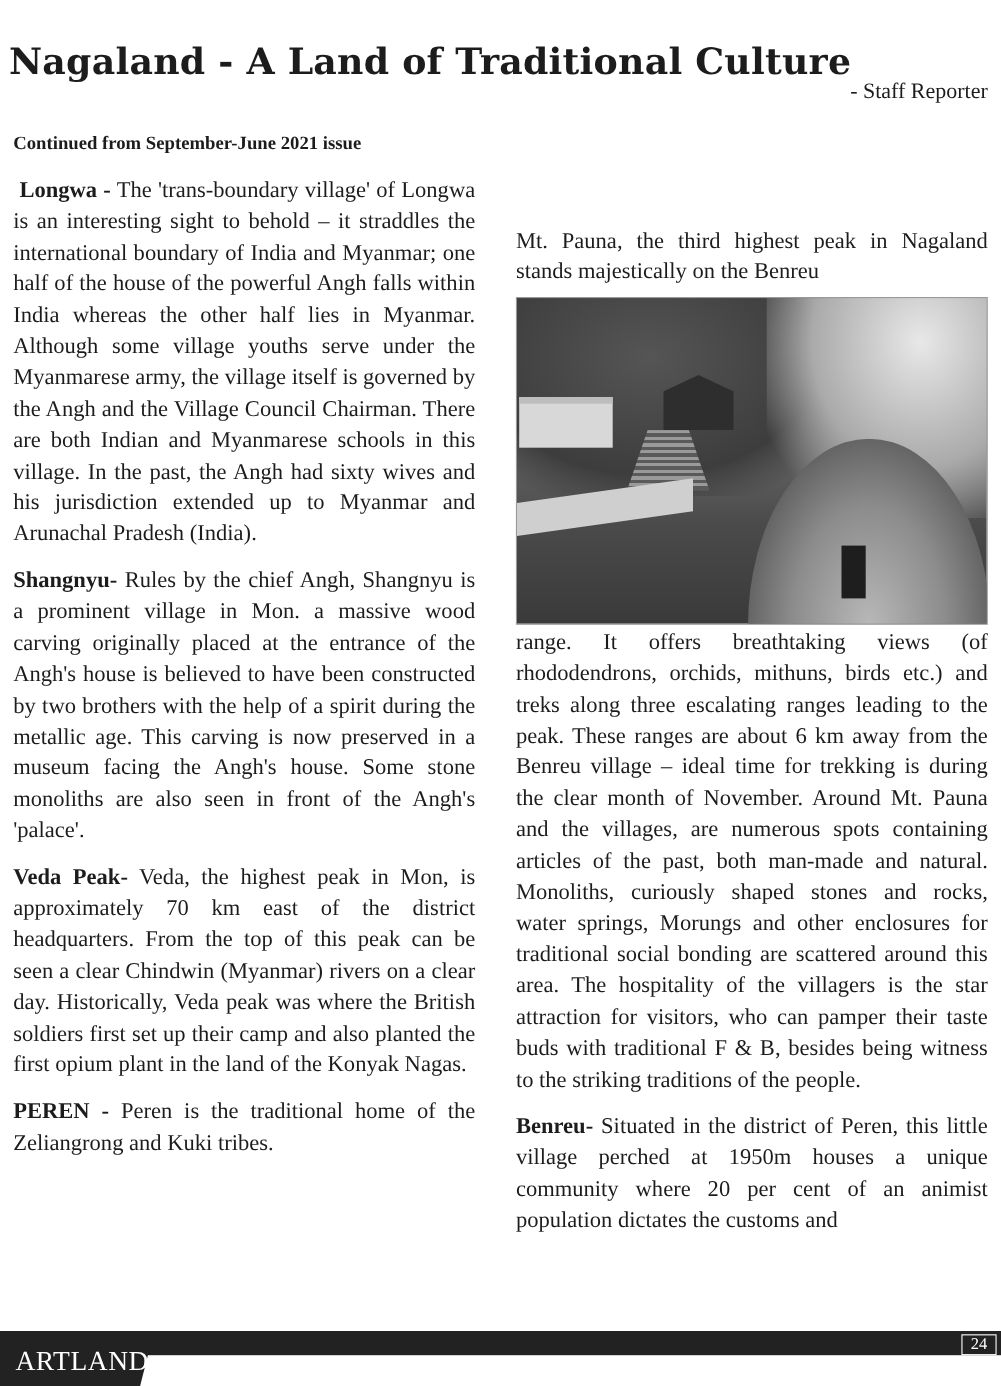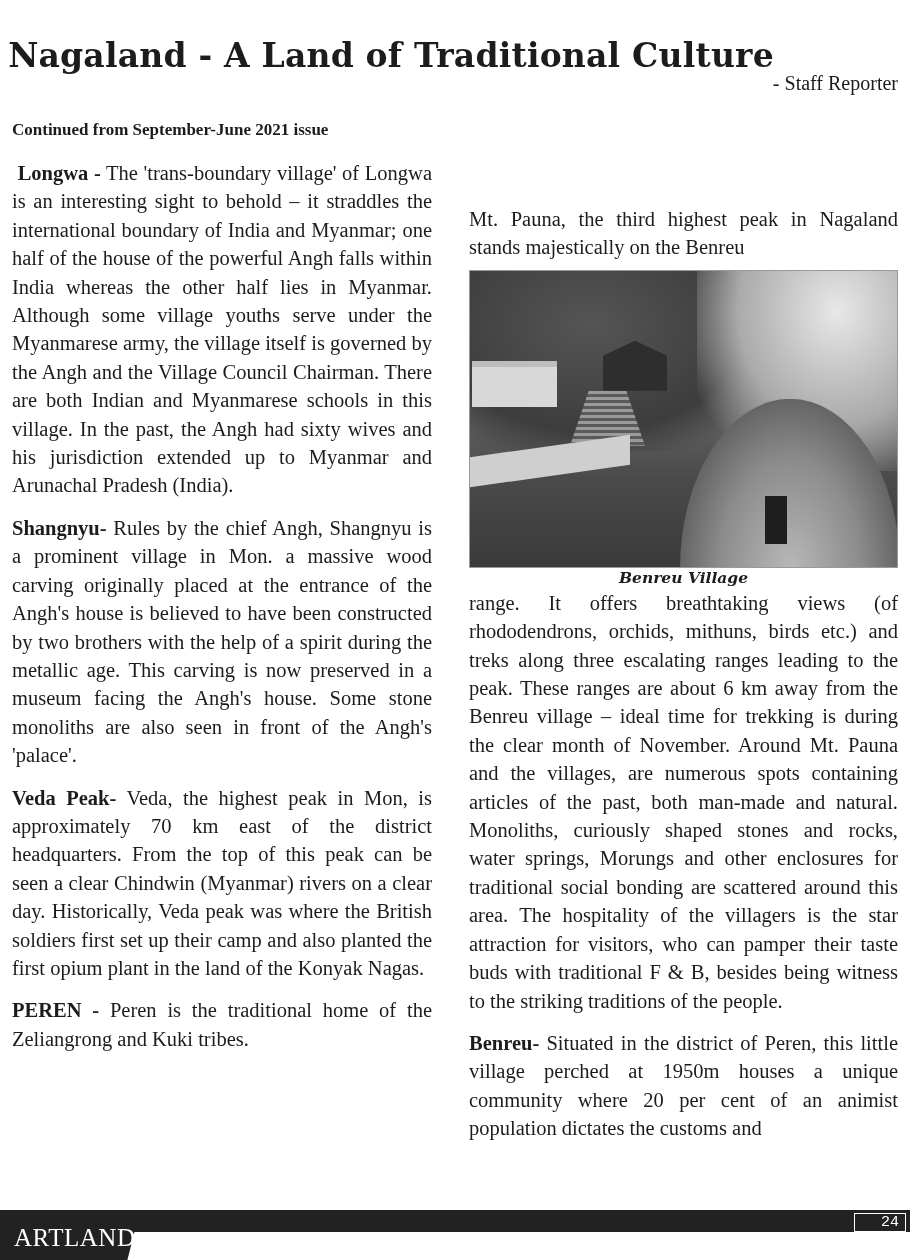--- a/index.html
+++ b/index.html
@@ -20,21 +20,21 @@
   .photo .shrine { position: absolute; left: 125px; top: 70px; width: 80px; height: 50px; background: #2e2e2e; clip-path: polygon(10% 30%, 50% 0, 90% 30%, 90% 100%, 10% 100%); }
   .photo .steps { position: absolute; left: 100px; top: 120px; width: 75px; height: 55px; background: repeating-linear-gradient(180deg, #9a9a9a 0 3px, #5a5a5a 3px 6px); clip-path: polygon(25% 0, 75% 0, 100% 100%, 0 100%); }
   .photo .road { position: absolute; left: 0; top: 175px; width: 160px; height: 30px; background: #cfcfcf; transform: skewY(-8deg); }
   .photo .hut { position: absolute; left: 210px; top: 128px; width: 220px; height: 170px; background: radial-gradient(ellipse at 50% 100%, #b8b8b8 0%, #8c8c8c 45%, #5e5e5e 75%); clip-path: ellipse(50% 100% at 50% 100%); }
   .photo .door { position: absolute; left: 295px; top: 225px; width: 22px; height: 48px; background: #1e1e1e; }
   .caption { text-align: center; font-size: 15.5px; font-style: italic; font-weight: bold; line-height: 18px; margin-top: 1px; font-family: "DejaVu Serif", serif; }
   .after-fig { margin-top: 2px !important; }
   .footer-bar { position: absolute; left: 0; top: 1210px; width: 910px; height: 22px; background: #222222; }
   .footer-tab { position: absolute; left: 0; top: 1210px; width: 140px; height: 50px; background: #222222; clip-path: polygon(0 0, 100% 0, 91% 100%, 0 100%); }
   .brand { position: absolute; left: 14px; top: 1224px; font-size: 25px; font-weight: normal; color: #ffffff; font-family: "Liberation Serif", serif; letter-spacing: 0.5px; }
-  .page-num { position: absolute; right: 4px; top: 1213px; width: 30px; height: 17px; border: 1.5px solid #ffffff; color: #ffffff; font-size: 15px; line-height: 17px; text-align: center; font-family: Liberation Mono, monospace; padding-left: 20px; }
+  .page-num { position: absolute; right: 4px; top: 1213px; width: 30px; height: 17px; border: 1.5px solid #ffffff; color: #ffffff; font-size: 15px; line-height: 17px; text-align: center; font-family: Liberation Serif, serif; }
 </style>
 </head>
 <body>
 
 <h1 class="title">Nagaland - A Land of Traditional Culture</h1>
 <div class="byline">- Staff Reporter</div>
 <div class="continued">Continued from September-June 2021 issue</div>
 
 <div class="col col-left">
   <p>&nbsp;<b>Longwa -</b> <span>The 'trans-boundary village' of Longwa is an interesting sight to behold – it straddles the international boundary of India and Myanmar; one half of the house of the powerful Angh falls within India whereas the other half lies in Myanmar. Although some village youths serve under the Myanmarese army, the village itself is governed by the Angh and the Village Council Chairman. There are both Indian and Myanmarese schools in this village. In the past, the Angh had sixty wives and his jurisdiction extended up to Myanmar and Arunachal Pradesh (India).</span></p>
@@ -49,21 +49,20 @@
     <div class="photo" title="Benreu Village photograph">
       <div class="hill"></div>
       <div class="mist"></div>
       <div class="house"></div>
       <div class="shrine"></div>
       <div class="steps"></div>
       <div class="road"></div>
       <div class="hut"></div>
       <div class="door"></div>
     </div>
-    <div class="caption">Benreu Village</div>
   </div>
   <p class="after-fig">range. It offers breathtaking views (of rhododendrons, orchids, mithuns, birds etc.) and treks along three escalating ranges leading to the peak. These ranges are about 6 km away from the Benreu village – ideal time for trekking is during the clear month of November. Around Mt. Pauna and the villages, are numerous spots containing articles of the past, both man-made and natural. Monoliths, curiously shaped stones and rocks, water springs, Morungs and other enclosures for traditional social bonding are scattered around this area. The hospitality of the villagers is the star attraction for visitors, who can pamper their taste buds with traditional F &amp; B, besides being witness to the striking traditions of the people.</p>
   <p><b>Benreu-</b> <span>Situated in the district of Peren, this little village perched at 1950m houses a unique community where 20 per cent of an animist population dictates the customs and</span></p>
 </div>
 
 <div class="footer-bar"></div>
 <div class="footer-tab"></div>
 <div class="brand">ARTLAND</div>
 <div class="page-num">24</div>
 

